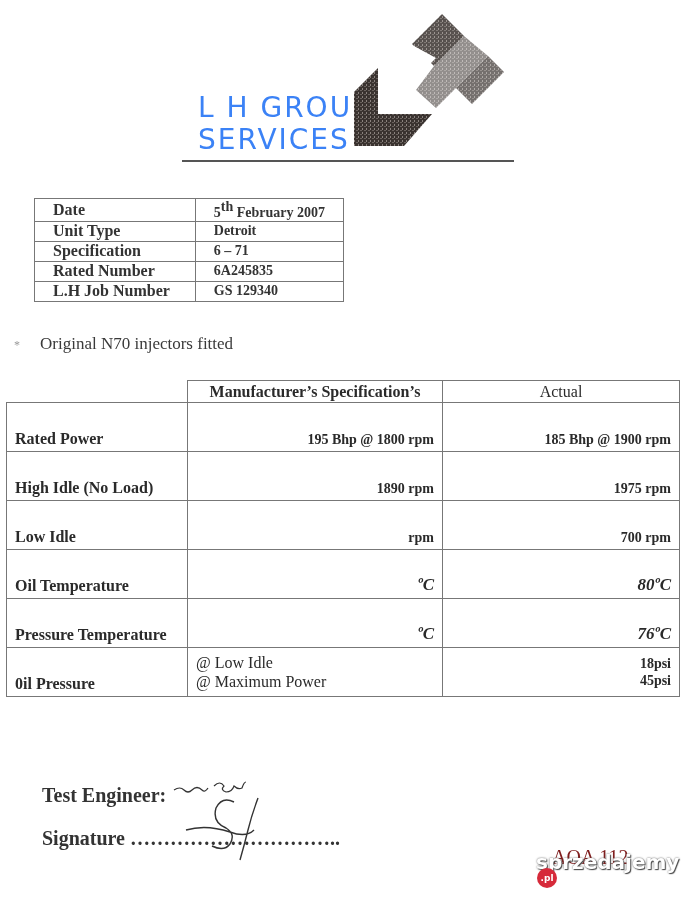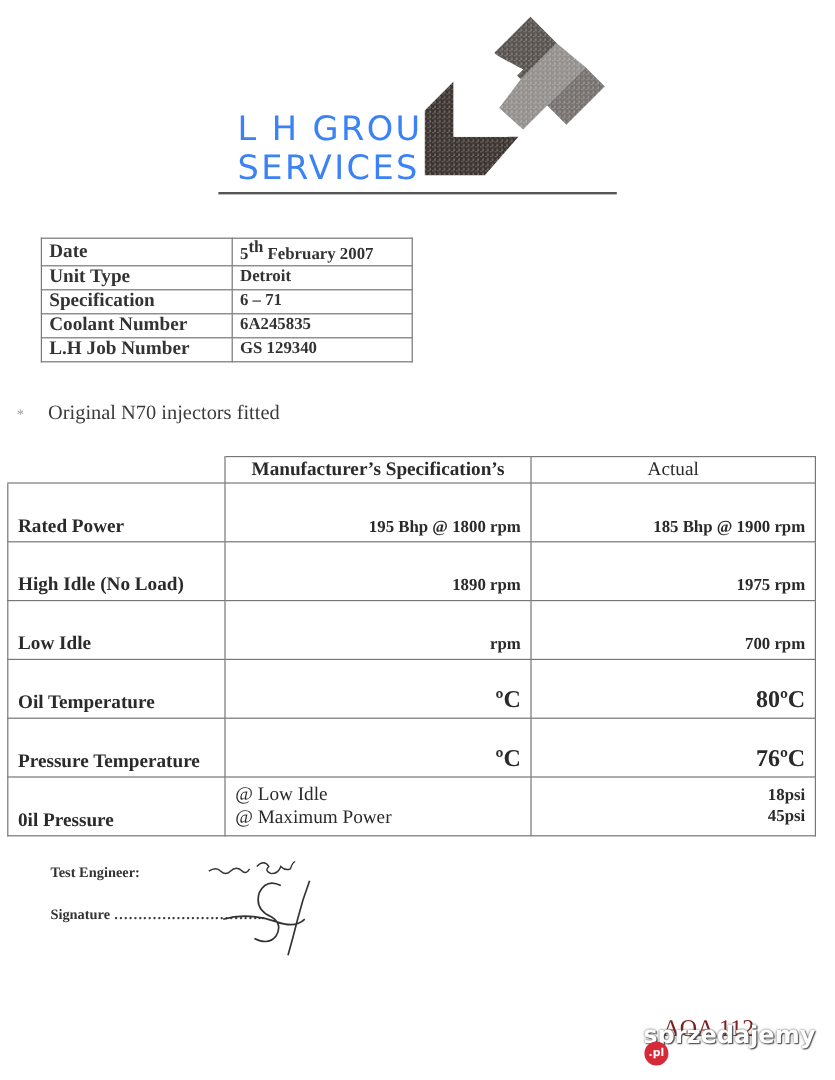--- a/index.html
+++ b/index.html
@@ -13,47 +13,47 @@
       font-family: "DejaVu Sans", "Liberation Sans", sans-serif;
       color: #3b82f6; font-size: 28px; line-height: 32px; letter-spacing: 2px;
     }
     .logo-text div { white-space: nowrap; }
     .logo-mark { position: absolute; left: 352px; top: 6px; width: 154px; height: 150px; }
     .logo-rule { position: absolute; left: 182px; top: 160px; width: 332px; height: 2px; background: #555; }
 
     table { border-collapse: collapse; }
     .info-table { position: absolute; left: 34px; top: 198px; width: 310px; }
     .info-table td {
-      border: 1px solid #777; height: 19px; padding: 0 6px; font-size: 16px; font-weight: bold; color: #333;
+      border: 1px solid #777; height: 19px; padding: 0 18px; font-size: 16px; font-weight: bold; color: #333;
       white-space: nowrap;
     }
     .info-table td.k { width: 146px; font-size: 16px; }
     .info-table td.v { font-size: 14px; }
     sup { font-size: 14px; }
 
     .note { position: absolute; left: 14px; top: 334px; font-size: 17px; color: #3a3a3a; white-space: nowrap; }
     .note .bullet { display: inline-block; width: 26px; color: #999; font-size: 12px; }
 
     .spec-table { position: absolute; left: 6px; top: 380px; width: 674px; border-radius: 19px; }
     .spec-table td, .spec-table th {
       border: 1px solid #777; font-size: 16px; color: #2a2a2a; padding: 0 8px; white-space: nowrap;
     }
     .spec-table th { font-weight: bold; height: 21px; font-size: 16px; }
     .spec-table th.blank { border-top: none; border-left: none; border-bottom: 1px solid #777; }
     .spec-table th.actual { font-weight: normal; margin-top: 15px; }
     .spec-table td { height: 45px; vertical-align: bottom; padding-bottom: 3px; margin-top: 16px; }
     .spec-table td.label { width: 164px; font-weight: bold; font-size: 16px; }
     .spec-table td.mfr { width: 238px; text-align: right; font-size: 14px; font-weight: bold; }
     .spec-table td.act { text-align: right; font-size: 14px; font-weight: bold; padding-left: 46px; }
-    .spec-table td.big { font-size: 20px; }
+    .spec-table td.big { font-size: 17px; font-style: italic; }
     .spec-table td.multi { vertical-align: middle; padding: 0 8px; line-height: 19px; }
     .spec-table td.mfr.multi { text-align: left; font-size: 16px; font-weight: normal; }
     .spec-table td.act.multi { font-size: 14px; line-height: 17px; }
 
-    .sig-area { position: absolute; left: 42px; top: 720px; font-size: 12px; font-weight: bold; color: #333; }
+    .sig-area { position: absolute; left: 42px; top: 784px; font-size: 20px; font-weight: bold; color: #333; }
     .sig-line { white-space: nowrap; margin-bottom: 20px; }
     .sig-svg { position: absolute; left: 130px; top: -4px; width: 120px; height: 92px; }
 
     .footer-code { position: absolute; left: 552px; top: 846px; font-size: 20px; color: #7f1d1d; }
     .watermark {
       position: absolute; left: 536px; top: 850px;
       font-family: "DejaVu Sans", sans-serif; font-weight: bold; font-size: 20px; color: #fff;
       text-shadow: 0 0 2px #555, 1px 1px 1px #444;
     }
     .watermark .pl {
@@ -98,21 +98,21 @@
   </tr>
   <tr>
     <td class="k">Unit Type</td>
     <td class="v">Detroit</td>
   </tr>
   <tr>
     <td class="k">Specification</td>
     <td class="v">6 – 71</td>
   </tr>
   <tr>
-    <td class="k">Coolant Number</td>
+    <td class="k">Rated Number</td>
     <td class="v">6A245835</td>
   </tr>
   <tr>
     <td class="k">L.H Job Number</td>
     <td class="v">GS 129340</td>
   </tr>
 </tbody>
   </table>
 
 <div class="note">

